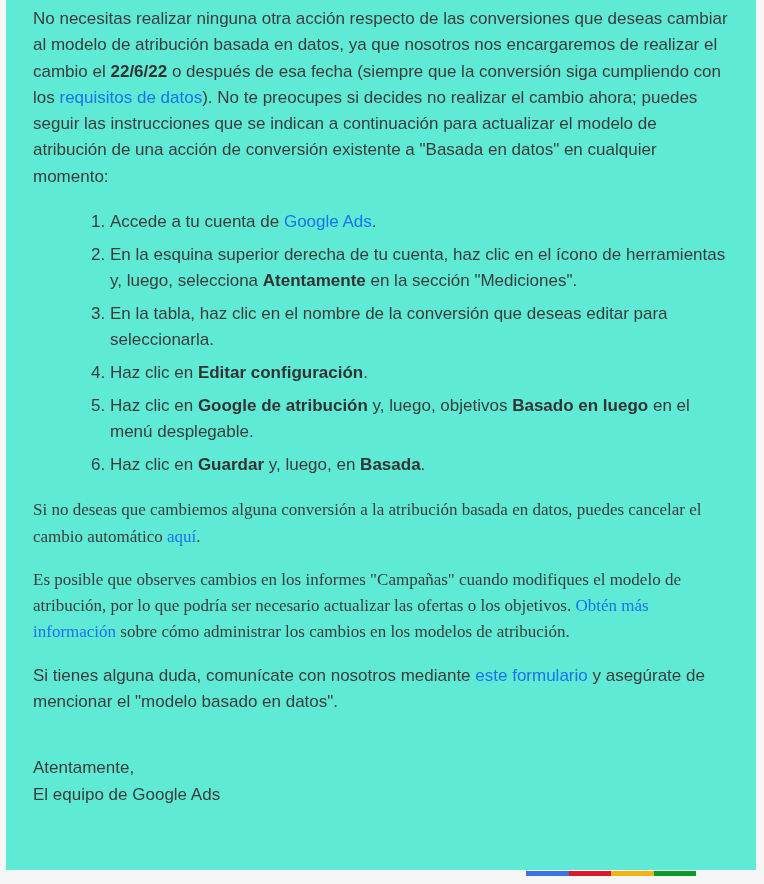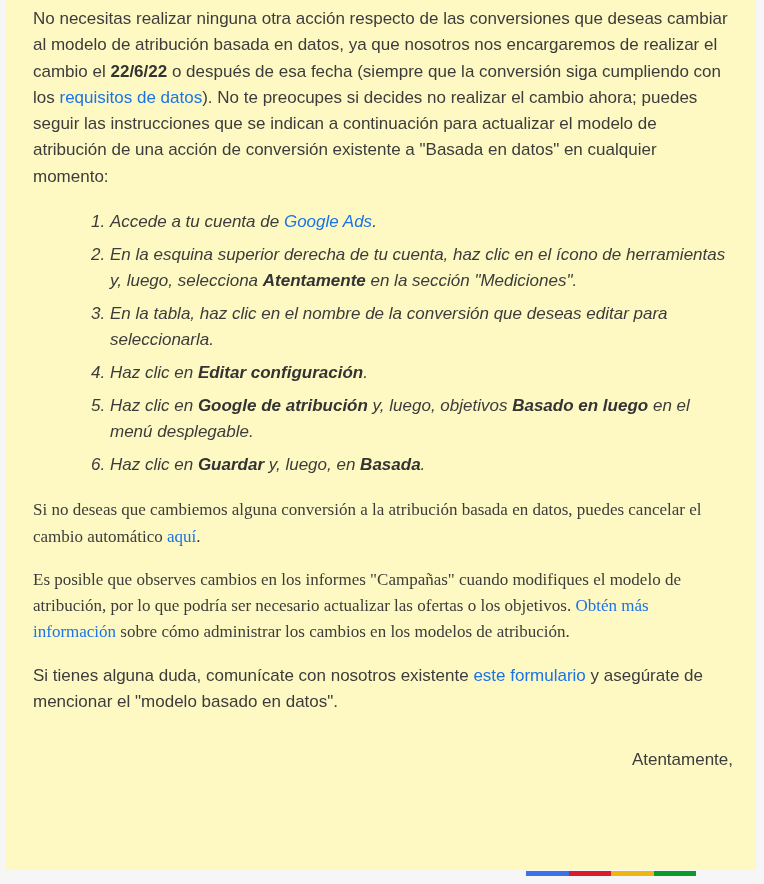--- a/index.html
+++ b/index.html
@@ -4,35 +4,35 @@
   <style>
     html, body { margin: 0; padding: 0; }
     body {
       width: 764px; height: 884px; overflow: hidden;
       background: #f6f6f6;
       font-family: "Liberation Sans", sans-serif;
       color: #3c3c3c;
     }
     .card {
       position: absolute; left: 6px; top: 0; width: 750px; height: 870px;
-      background: #fef9c3;
+      background: #5eead4;
     }
     .content {
       position: absolute; left: 27px; top: 6px; width: 700px;
       font-size: 17px; line-height: 26.3px;
     }
     p { margin: 0; }
     a { color: #1a73e8; text-decoration: none; }
     b { font-weight: bold; color: #333; }
     .p1 { margin-bottom: 19px; }
-    ol { margin: 12px 0 19px 0; padding-left: 77px; font-style: italic; }
+    ol { margin: 12px 0 19px 0; padding-left: 77px; }
     ol li { margin-bottom: 6.5px; padding-left: 0; }
     ol li:last-child { margin-bottom: 0; }
     .para { margin-bottom: 17px; font-family: Liberation Serif, serif; }
-    .closing { margin-top: 32px; text-align: right; }
+    .closing { margin-top: 40px; }
     .bar {
       position: absolute; top: 871px; left: 526px; height: 5px; display: flex;
     }
     .bar span { display: block; height: 5px; }
   </style>
 </head>
 <body>
 
 <div class="card">
   <div class="content">
@@ -45,23 +45,23 @@
       <li><span>En la tabla, haz clic en el nombre de la conversión que deseas editar para seleccionarla.</span></li>
       <li><span>Haz clic en </span><b>Editar configuración</b><span>.</span></li>
       <li><span>Haz clic en </span><b>Google de atribución</b><span> y, luego, objetivos </span><b>Basado en luego</b><span> en el menú desplegable.</span></li>
       <li><span>Haz clic en </span><b>Guardar</b><span> y, luego, en </span><b>Basada</b><span>.</span></li>
     </ol>
 
     <p class="para"><span>Si no deseas que cambiemos alguna conversión a la atribución basada en datos, puedes cancelar el cambio automático </span><a href="#">aquí</a><span>.</span></p>
 
     <p class="para"><span>Es posible que observes cambios en los informes "Campañas" cuando modifiques el modelo de atribución, por lo que podría ser necesario actualizar las ofertas o los objetivos. </span><a href="#">Obtén más información</a><span> sobre cómo administrar los cambios en los modelos de atribución.</span></p>
 
-    <p><span>Si tienes alguna duda, comunícate con nosotros existente </span><a href="#">este formulario</a><span> y asegúrate de mencionar el "modelo basado en datos".</span></p>
+    <p><span>Si tienes alguna duda, comunícate con nosotros mediante </span><a href="#">este formulario</a><span> y asegúrate de mencionar el "modelo basado en datos".</span></p>
 
-    <p class="closing"><span>Atentamente,</span><br></p>
+    <p class="closing"><span>Atentamente,</span><br><span>El equipo de Google Ads</span></p>
   </div>
 </div>
 
 <div class="bar">
   <span style="width:43px;background:#3c72e6"></span>
   <span style="width:42px;background:#da1a2d"></span>
   <span style="width:43px;background:#f0b414"></span>
   <span style="width:42px;background:#0a9b2d"></span>
 </div>
 

